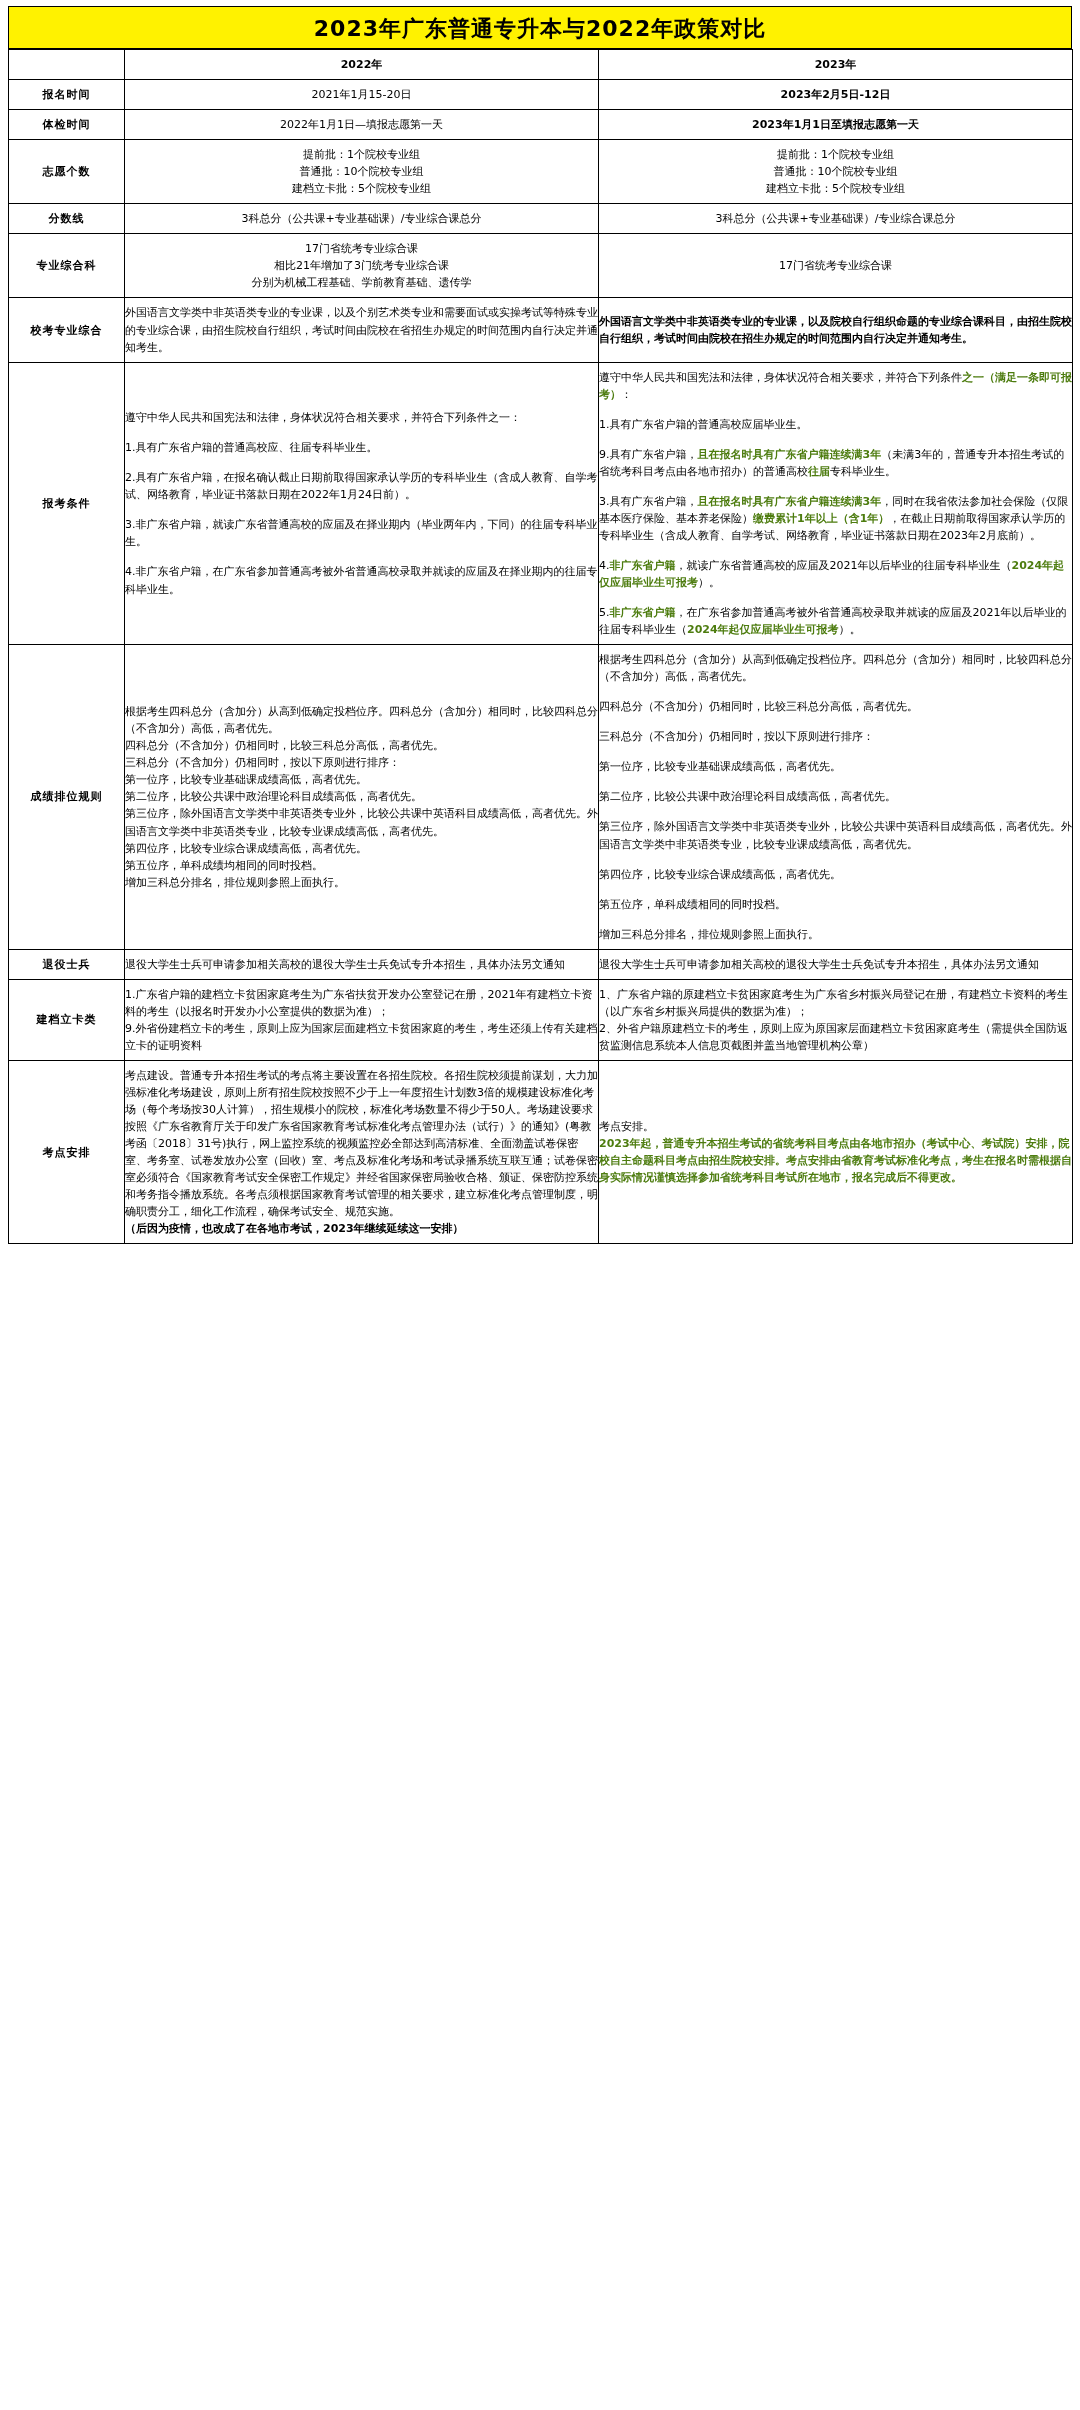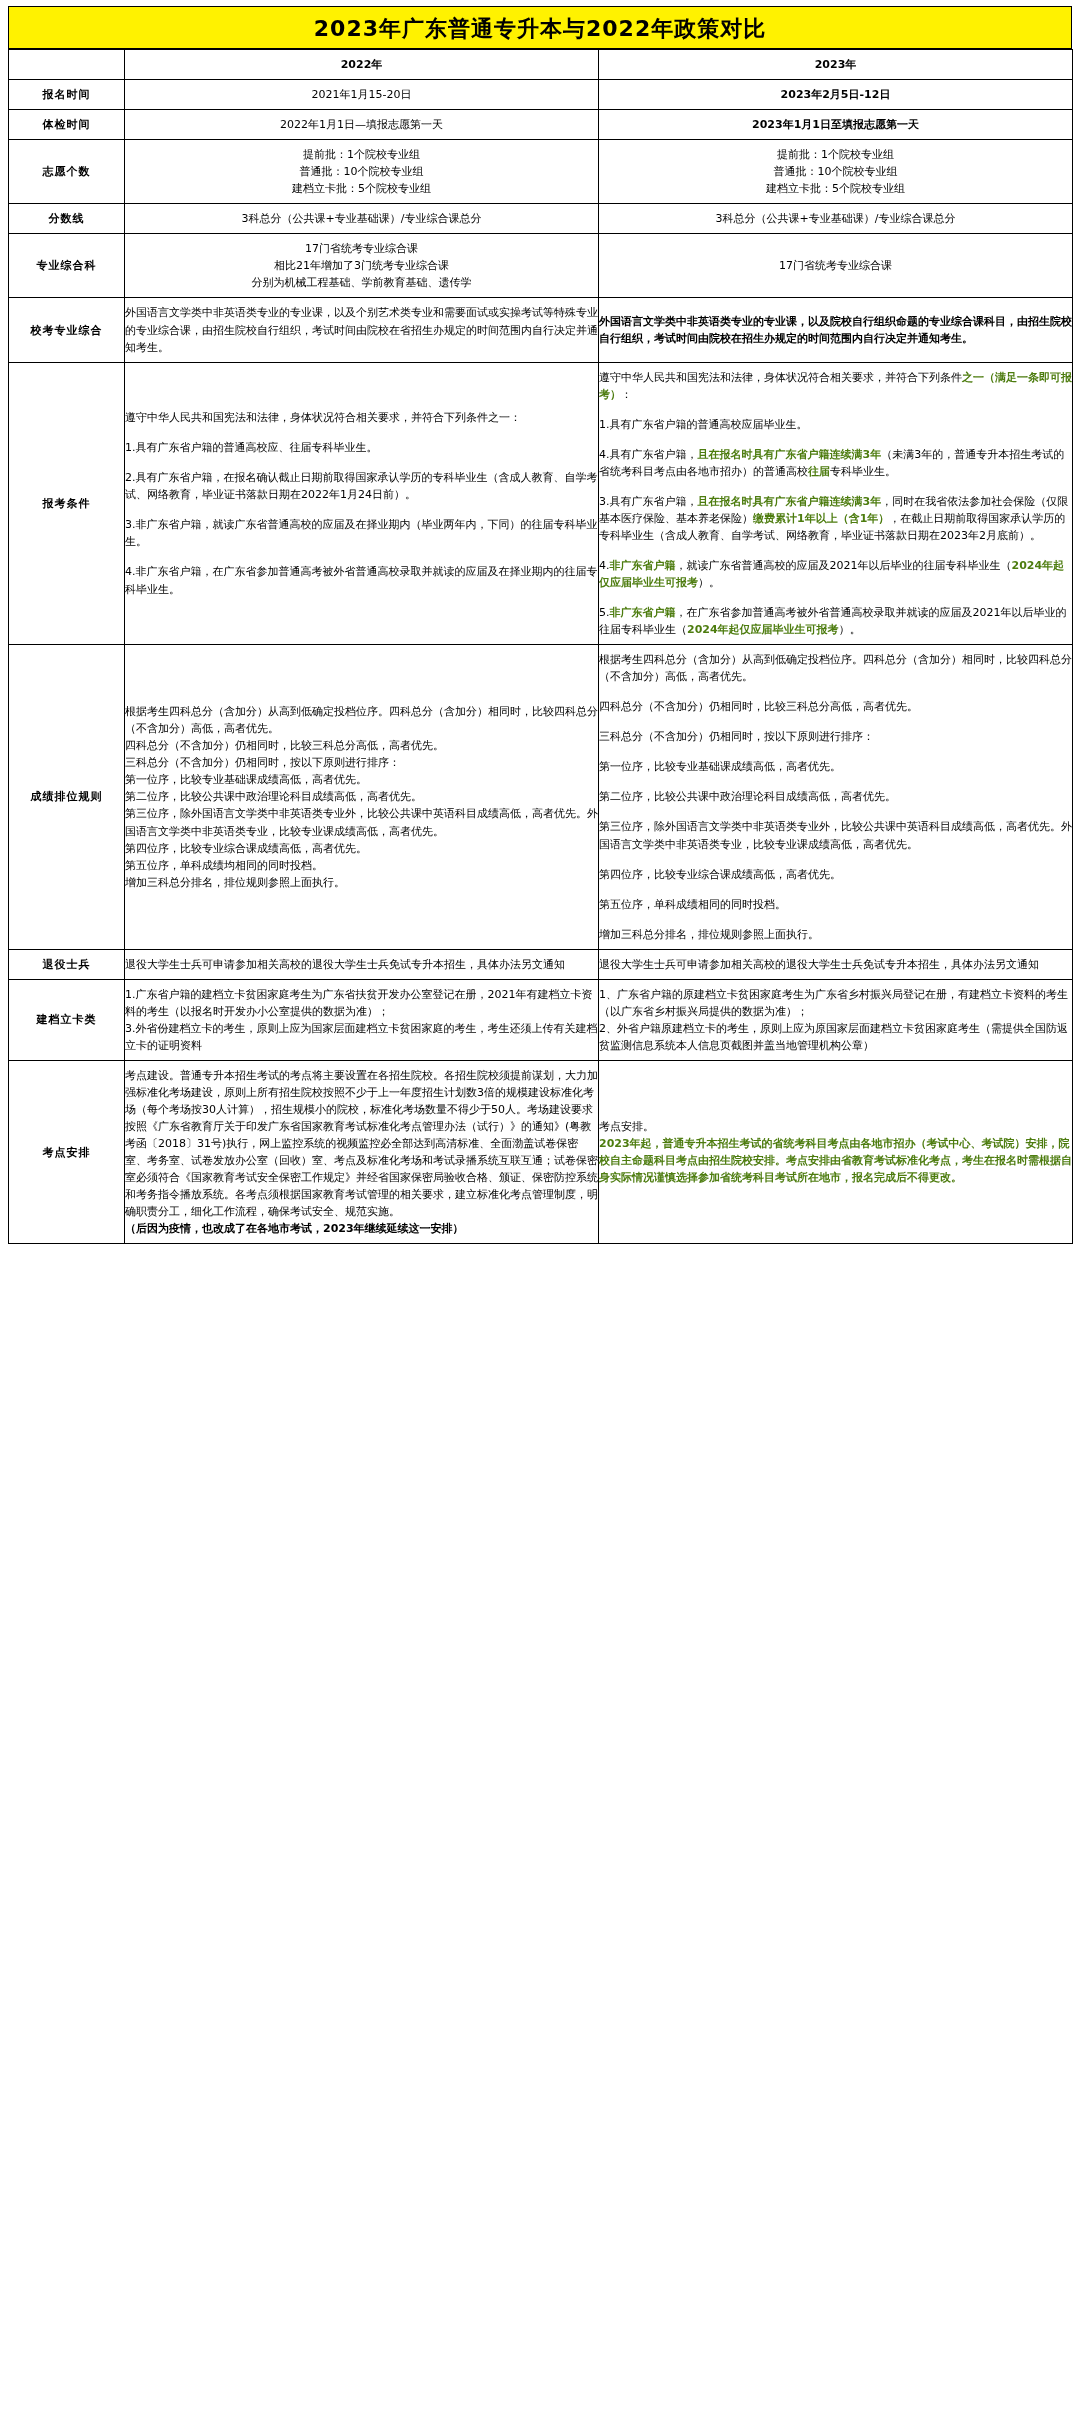--- a/index.html
+++ b/index.html
@@ -160,21 +160,21 @@
             <p>3.非广东省户籍，就读广东省普通高校的应届及在择业期内（毕业两年内，下同）的往届专科毕业生。</p>
             <div class="gap"></div>
             <p>4.非广东省户籍，在广东省参加普通高考被外省普通高校录取并就读的应届及在择业期内的往届专科毕业生。</p>
           </td>
         <td class="top blk" id="baokao-2023">
             <p><span>遵守中华人民共和国宪法和法律，身体状况符合相关要求，并符合下列条件</span><span class="redb">之一（满足一条即可报考）</span><span>：</span></p>
             <div class="gap"></div>
             <div id="baokao-2023-items">
               <p><span>1.具有广东省户籍的普通高校应届毕业生。</span></p>
               <div class="gap"></div>
-              <p><span>4.具有广东省户籍，</span><span class="redb">且在报名时具有广东省户籍连续满3年</span><span>（未满3年的，普通专升本招生考试的省统考科目考点由各地市招办）的普通高校</span><span class="redb">往届</span><span>专科毕业生。</span></p>
+              <p><span>9.具有广东省户籍，</span><span class="redb">且在报名时具有广东省户籍连续满3年</span><span>（未满3年的，普通专升本招生考试的省统考科目考点由各地市招办）的普通高校</span><span class="redb">往届</span><span>专科毕业生。</span></p>
               <div class="gap"></div>
               <p><span>3.具有广东省户籍，</span><span class="redb">且在报名时具有广东省户籍连续满3年</span><span>，同时在我省依法参加社会保险（仅限基本医疗保险、基本养老保险）</span><span class="redb">缴费累计1年以上（含1年）</span><span>，在截止日期前取得国家承认学历的专科毕业生（含成人教育、自学考试、网络教育，毕业证书落款日期在2023年2月底前）。</span></p>
               <div class="gap"></div>
               <p><span>4.</span><span class="redb">非广东省户籍</span><span>，就读广东省普通高校的应届及2021年以后毕业的往届专科毕业生（</span><span class="redb">2024年起仅应届毕业生可报考</span><span>）。</span></p>
               <div class="gap"></div>
               <p><span>5.</span><span class="redb">非广东省户籍</span><span>，在广东省参加普通高考被外省普通高校录取并就读的应届及2021年以后毕业的往届专科毕业生（</span><span class="redb">2024年起仅应届毕业生可报考</span><span>）。</span></p>
             </div>
           </td>
       </tr>
 
@@ -215,21 +215,21 @@
       <tr>
         <td class="rowhead">退役士兵</td>
         <td class="top">退役大学生士兵可申请参加相关高校的退役大学生士兵免试专升本招生，具体办法另文通知</td>
         <td class="top">退役大学生士兵可申请参加相关高校的退役大学生士兵免试专升本招生，具体办法另文通知</td>
       </tr>
 
       <tr>
         <td class="rowhead">建档立卡类</td>
         <td class="top blk" id="jiandang-2022">
             <p>1.广东省户籍的建档立卡贫困家庭考生为广东省扶贫开发办公室登记在册，2021年有建档立卡资料的考生（以报名时开发办小公室提供的数据为准）；</p>
-            <p>3.外省份建档立卡的考生，原则上应为国家层面建档立卡贫困家庭的考生，考生还须上传有关建档立卡的证明资料</p>
+            <p>9.外省份建档立卡的考生，原则上应为国家层面建档立卡贫困家庭的考生，考生还须上传有关建档立卡的证明资料</p>
           </td>
         <td class="top blk" id="jiandang-2023">
             <p>1、广东省户籍的原建档立卡贫困家庭考生为广东省乡村振兴局登记在册，有建档立卡资料的考生（以广东省乡村振兴局提供的数据为准）；</p>
             <p>2、外省户籍原建档立卡的考生，原则上应为原国家层面建档立卡贫困家庭考生（需提供全国防返贫监测信息系统本人信息页截图并盖当地管理机构公章）</p>
           </td>
       </tr>
 
       <tr>
         <td class="rowhead">考点安排</td>
         <td class="top blk" id="kaodian-2022">

